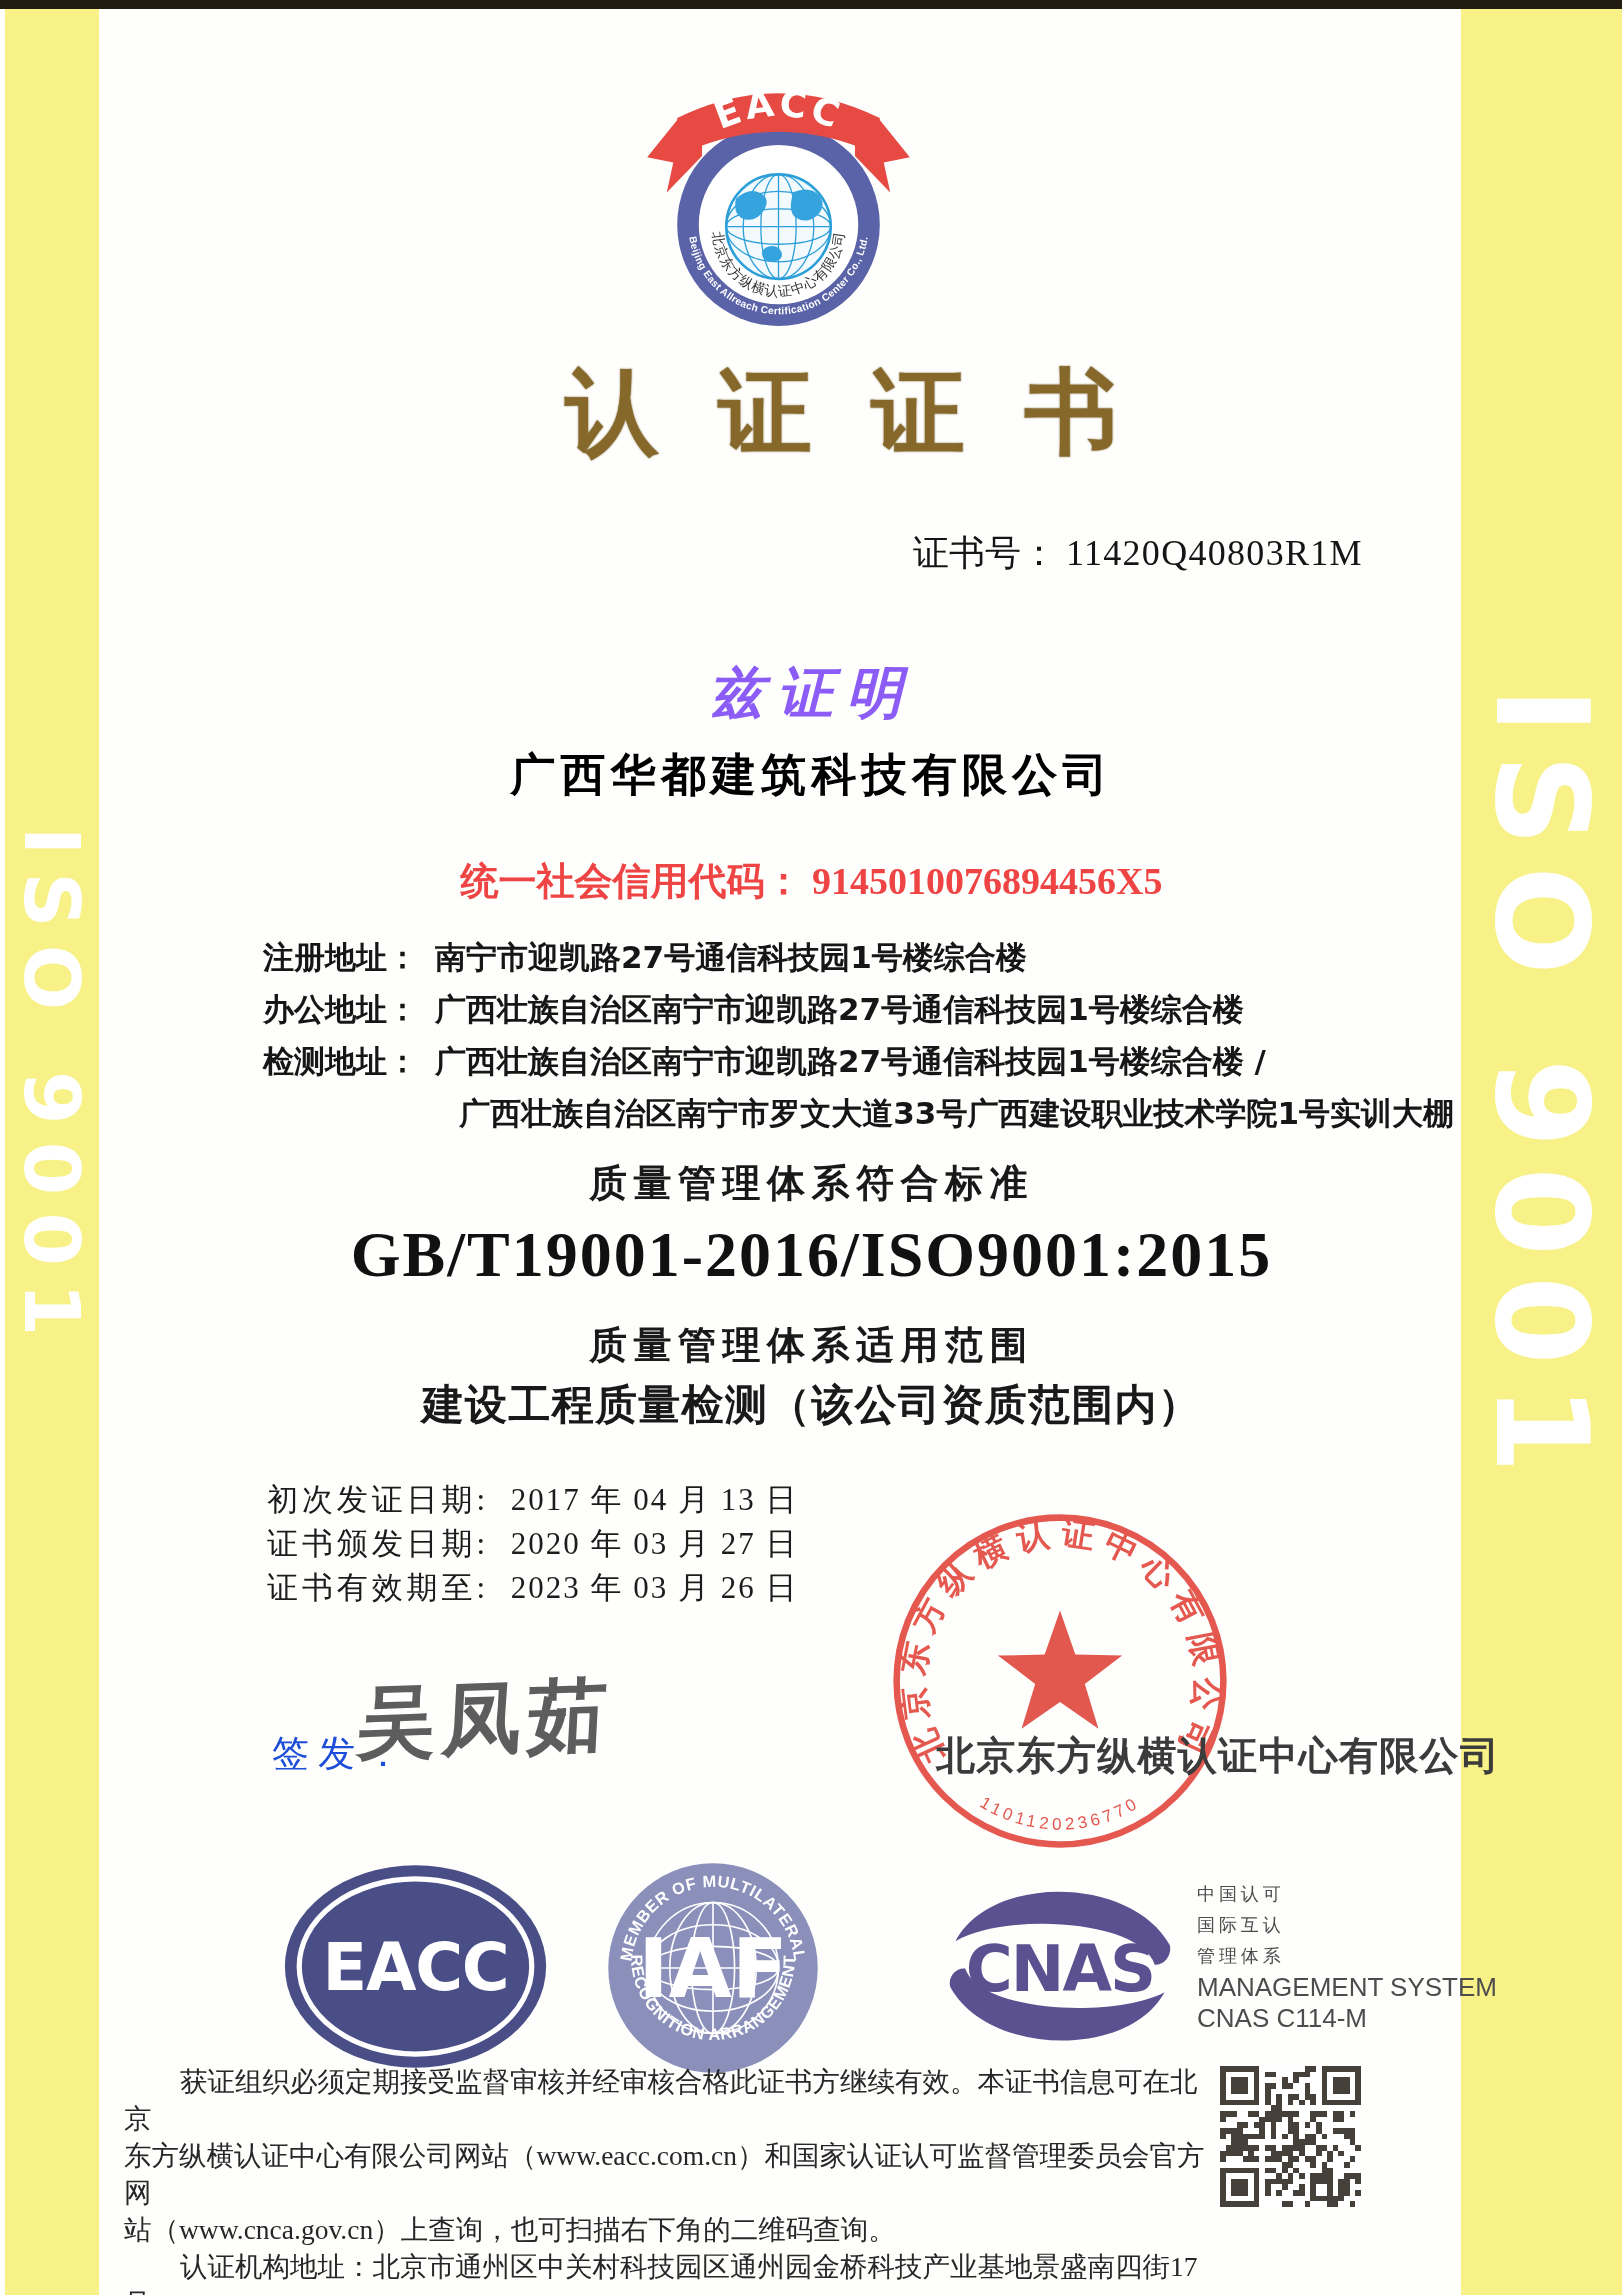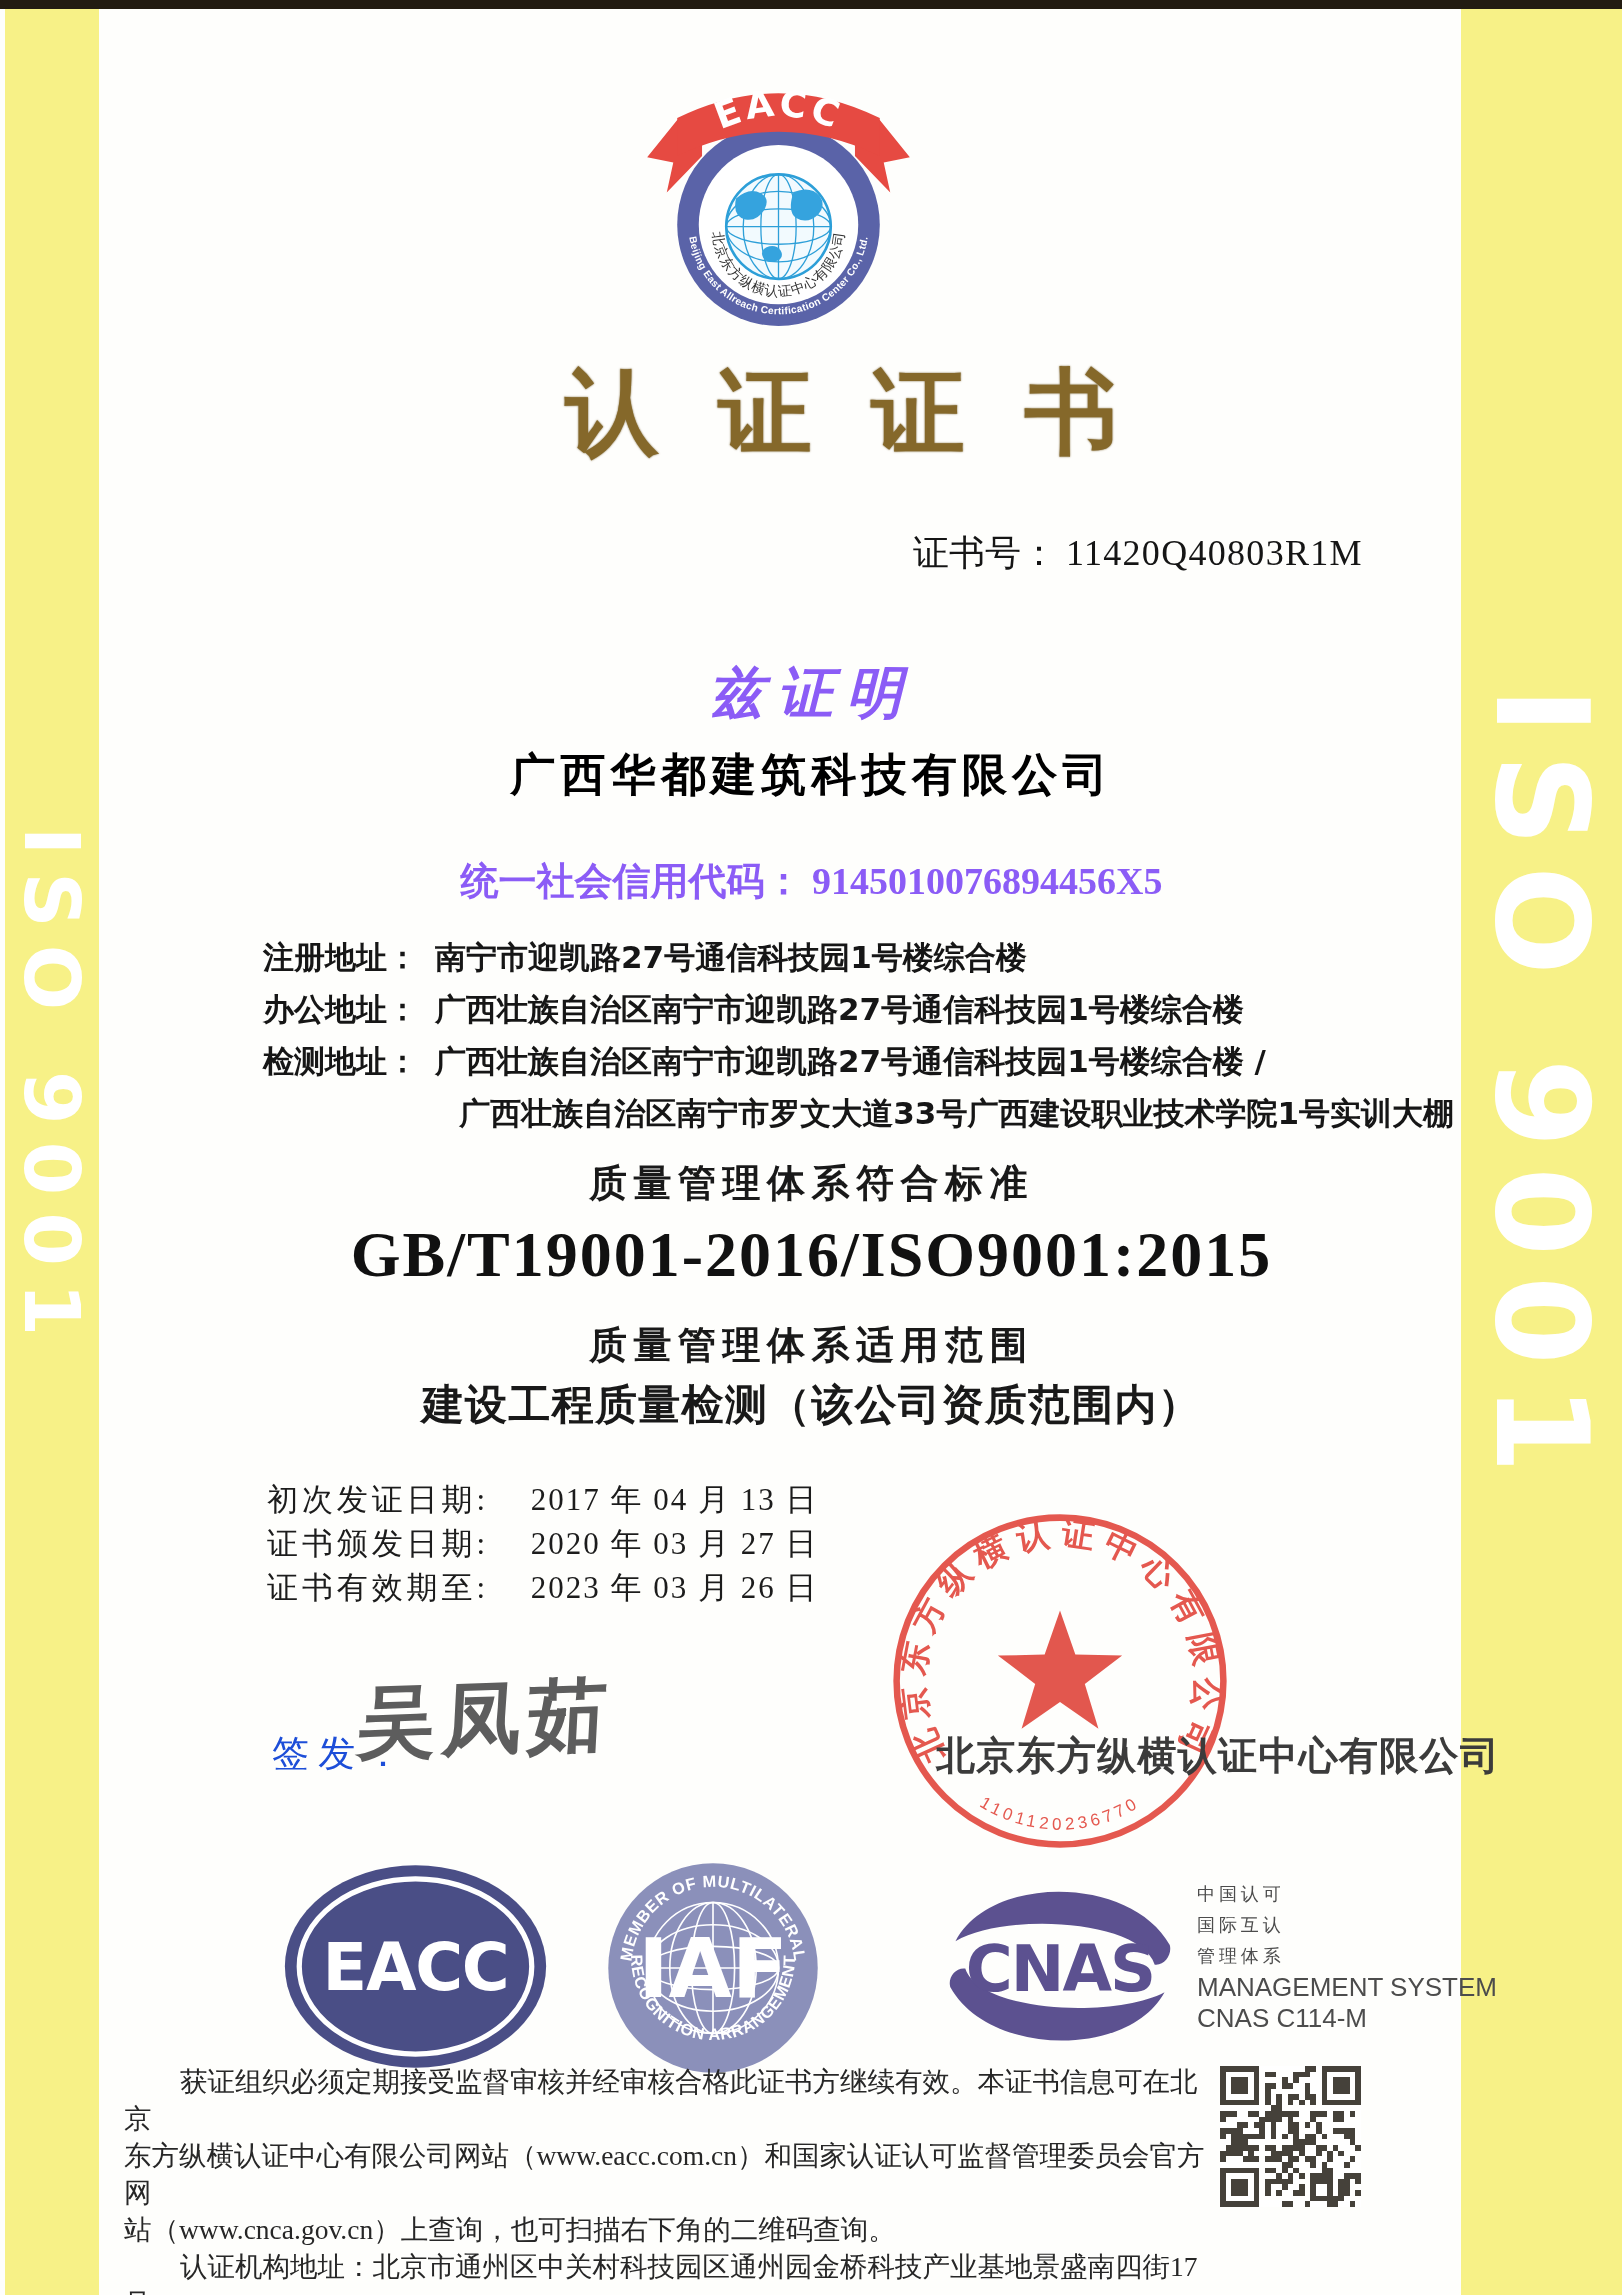--- a/index.html
+++ b/index.html
@@ -14,34 +14,34 @@
             transform:rotate(90deg);transform-origin:0 0;white-space:nowrap;}
   .iso-left{top:622px;left:99px;width:936px;height:94px;font-size:77px;letter-spacing:17px;}
   .iso-right{top:622px;left:1623px;width:936px;height:162px;font-size:128px;letter-spacing:19.6px;}
   .center{position:absolute;left:0;width:1623px;text-align:center;}
   .title{top:350px;font-size:93px;font-weight:bold;color:#85682a;
          letter-spacing:60px;padding-left:60px;text-shadow:0 0 2px #6d5520;}
   .cert-no{position:absolute;left:913px;top:529px;font-size:36px;color:#151515;}
   .cert-no .num{font-family:"Liberation Serif",serif;letter-spacing:1.3px;}
   .hereby{top:656px;font-size:56px;font-weight:bold;letter-spacing:13px;color:#8b5cf6;font-style:italic;}
   .company{top:745px;font-size:45px;font-weight:bold;letter-spacing:5.2px;color:#000000;}
-  .credit{top:856px;font-size:38px;font-weight:bold;color:#8b5cf6;}
+  .credit{top:856px;font-size:38px;font-weight:bold;color:#ef4444;}
   .addr-block{position:absolute;left:263px;top:931px;width:1191px;
               font-family:"DejaVu Sans",sans-serif;font-weight:bold;font-size:31px;
               color:#161616;line-height:52px;white-space:nowrap;}
   .addr-line .lbl{margin-right:17px;}
   .addr-cont{margin-left:164px;text-align:right;}
   .h-sans{font-family:"DejaVu Sans",sans-serif;font-weight:bold;color:#191919;}
   .std-head{top:1158px;font-size:38px;letter-spacing:6.5px;}
   .std-code{top:1218px;font-size:64px;font-weight:bold;color:#111;letter-spacing:2px;}
   .scope-head{top:1300px;font-size:38px;letter-spacing:6.5px;margin-top:20px;}
   .scope{top:1377px;font-size:42px;letter-spacing:1.3px;}
   .dates{position:absolute;left:267px;top:1478px;font-size:31px;color:#1c1c1c;line-height:44px;white-space:nowrap;}
   .dates .dl{display:inline-block;width:236px;letter-spacing:3.9px;}
-  .dates .dv{letter-spacing:2px;margin-left:20px;}
+  .dates .dv{letter-spacing:2px;}
   .sign-label{position:absolute;left:272px;top:1729px;font-size:37px;letter-spacing:9.2px;color:#1d4ed8;}
   .signature{position:absolute;left:357px;top:1667px;font-size:79px;font-weight:bold;
              color:#5d5d5d;transform:rotate(-2deg) skewX(-5deg);letter-spacing:6.5px;}
   .issuer{position:absolute;left:936px;top:1729px;width:510px;font-size:39px;font-weight:bold;
           color:#3b3b3b;letter-spacing:1.3px;z-index:3;white-space:nowrap;}
   .seal{position:absolute;left:877px;top:1498px;z-index:2;opacity:0.9;}
   .logo-top{position:absolute;left:638px;top:58px;}
   .badge-eacc{position:absolute;left:278px;top:1862px;}
   .badge-iaf{position:absolute;left:605px;top:1860px;}
   .badge-cnas{position:absolute;left:929px;top:1868px;}

